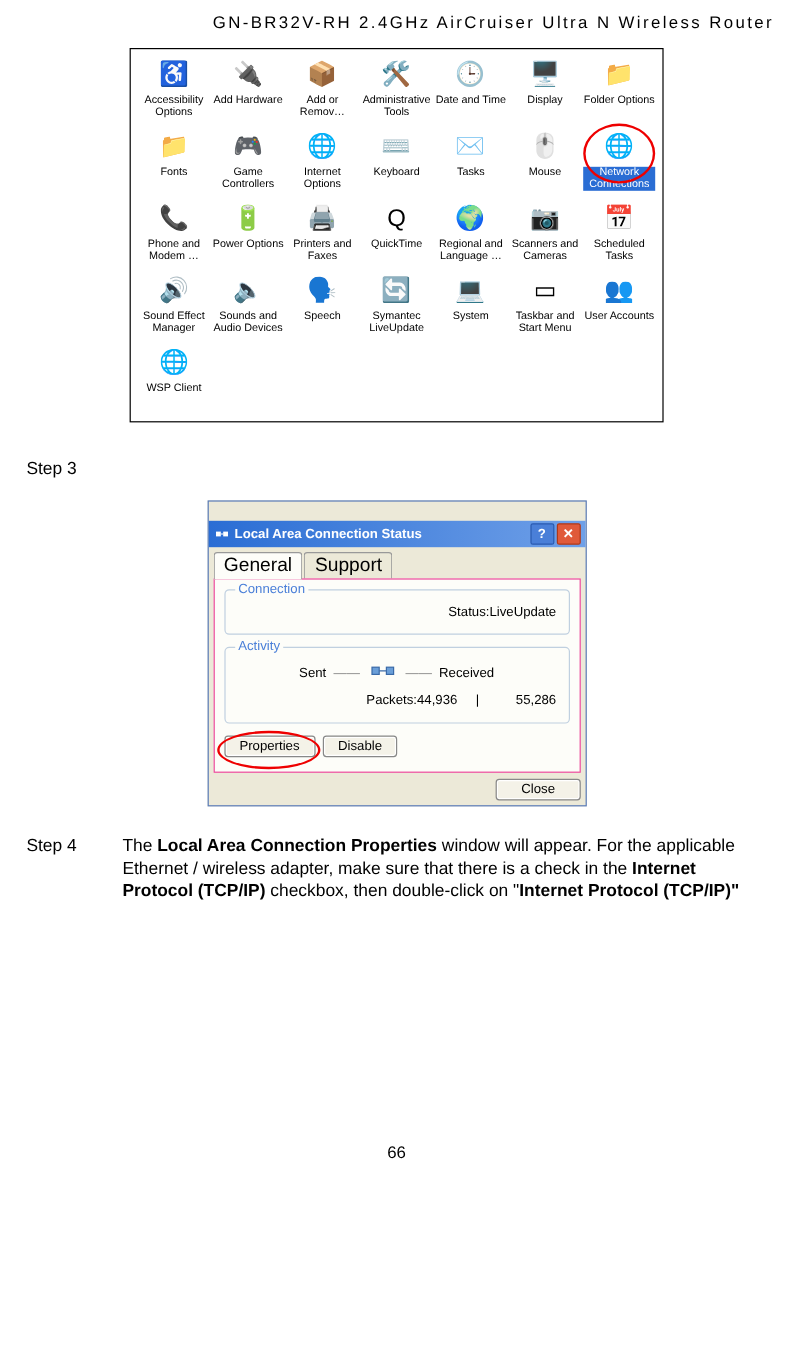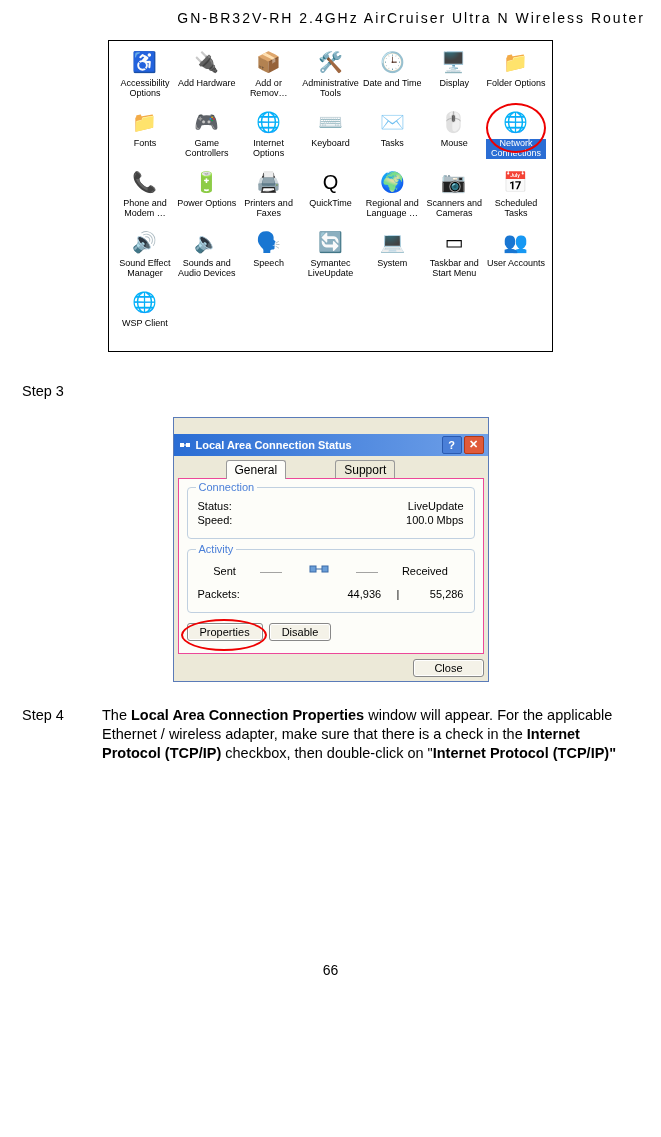--- a/index.html
+++ b/index.html
@@ -145,24 +145,23 @@
   .close-btn { background: #e05a3a; border: 1px solid #b03818; }
   .tab-row {
     display: flex;
     padding: 4px 4px 0 4px;
   }
   .tab {
     padding: 2px 8px;
     border: 1px solid #999;
     border-bottom: none;
     background: #ece9d8;
-    font-size: 12px;
+    font-size: 16px;
     border-radius: 3px 3px 0 0;
     margin-right: 1px;
-    margin-left: 48px;
   }
   .tab.active {
     background: #fdfdf9;
     position: relative;
     z-index: 2;
   }
   .tab-body {
     background: #fdfdf9;
     border: 1px solid #ec4899;
     margin: 0 4px 0 4px;
@@ -181,35 +180,35 @@
     position: absolute;
     top: -7px;
     left: 8px;
     background: #fdfdf9;
     color: #4a7fd8;
     font-size: 11px;
     padding: 0 3px;
   }
   .kv-row {
     display: flex;
+    justify-content: flex-end;
+    font-size: 11px;
+    margin: 2px 0;
+  }
+  .activity-row {
+    display: flex;
+    align-items: center;
     justify-content: space-between;
     font-size: 11px;
-    margin: 2px 0;
-  }
-  .activity-row {
-    display: flex;
-    align-items: center;
-    justify-content: space-between;
-    font-size: 11px;
     margin-bottom: 6px;
   }
   .activity-center {
     display: flex;
     align-items: center;
-    gap: 24px;
+    gap: 6px;
   }
   .act-icon {
     width: 26px;
     height: 22px;
     display: flex;
     align-items: center;
     justify-content: center;
   }
   .dash { color: #888; }
   .btn-row {
@@ -399,24 +398,20 @@
       <div class="tab-row">
         <div class="tab active">General</div>
         <div class="tab">Support</div>
       </div>
       <div class="tab-body">
         <div class="group">
           <div class="group-legend">Connection</div>
           <div class="kv-row">
               <span>Status:</span>
               <span>LiveUpdate</span>
-            </div>
-          <div class="kv-row">
-              <span>Speed:</span>
-              <span>100.0 Mbps</span>
             </div>
         </div>
         <div class="group">
           <div class="group-legend">Activity</div>
           <div class="activity-row">
             <span></span>
             <div class="activity-center">
               <span>Sent</span>
               <span class="dash">——</span>
               <span class="act-icon">

